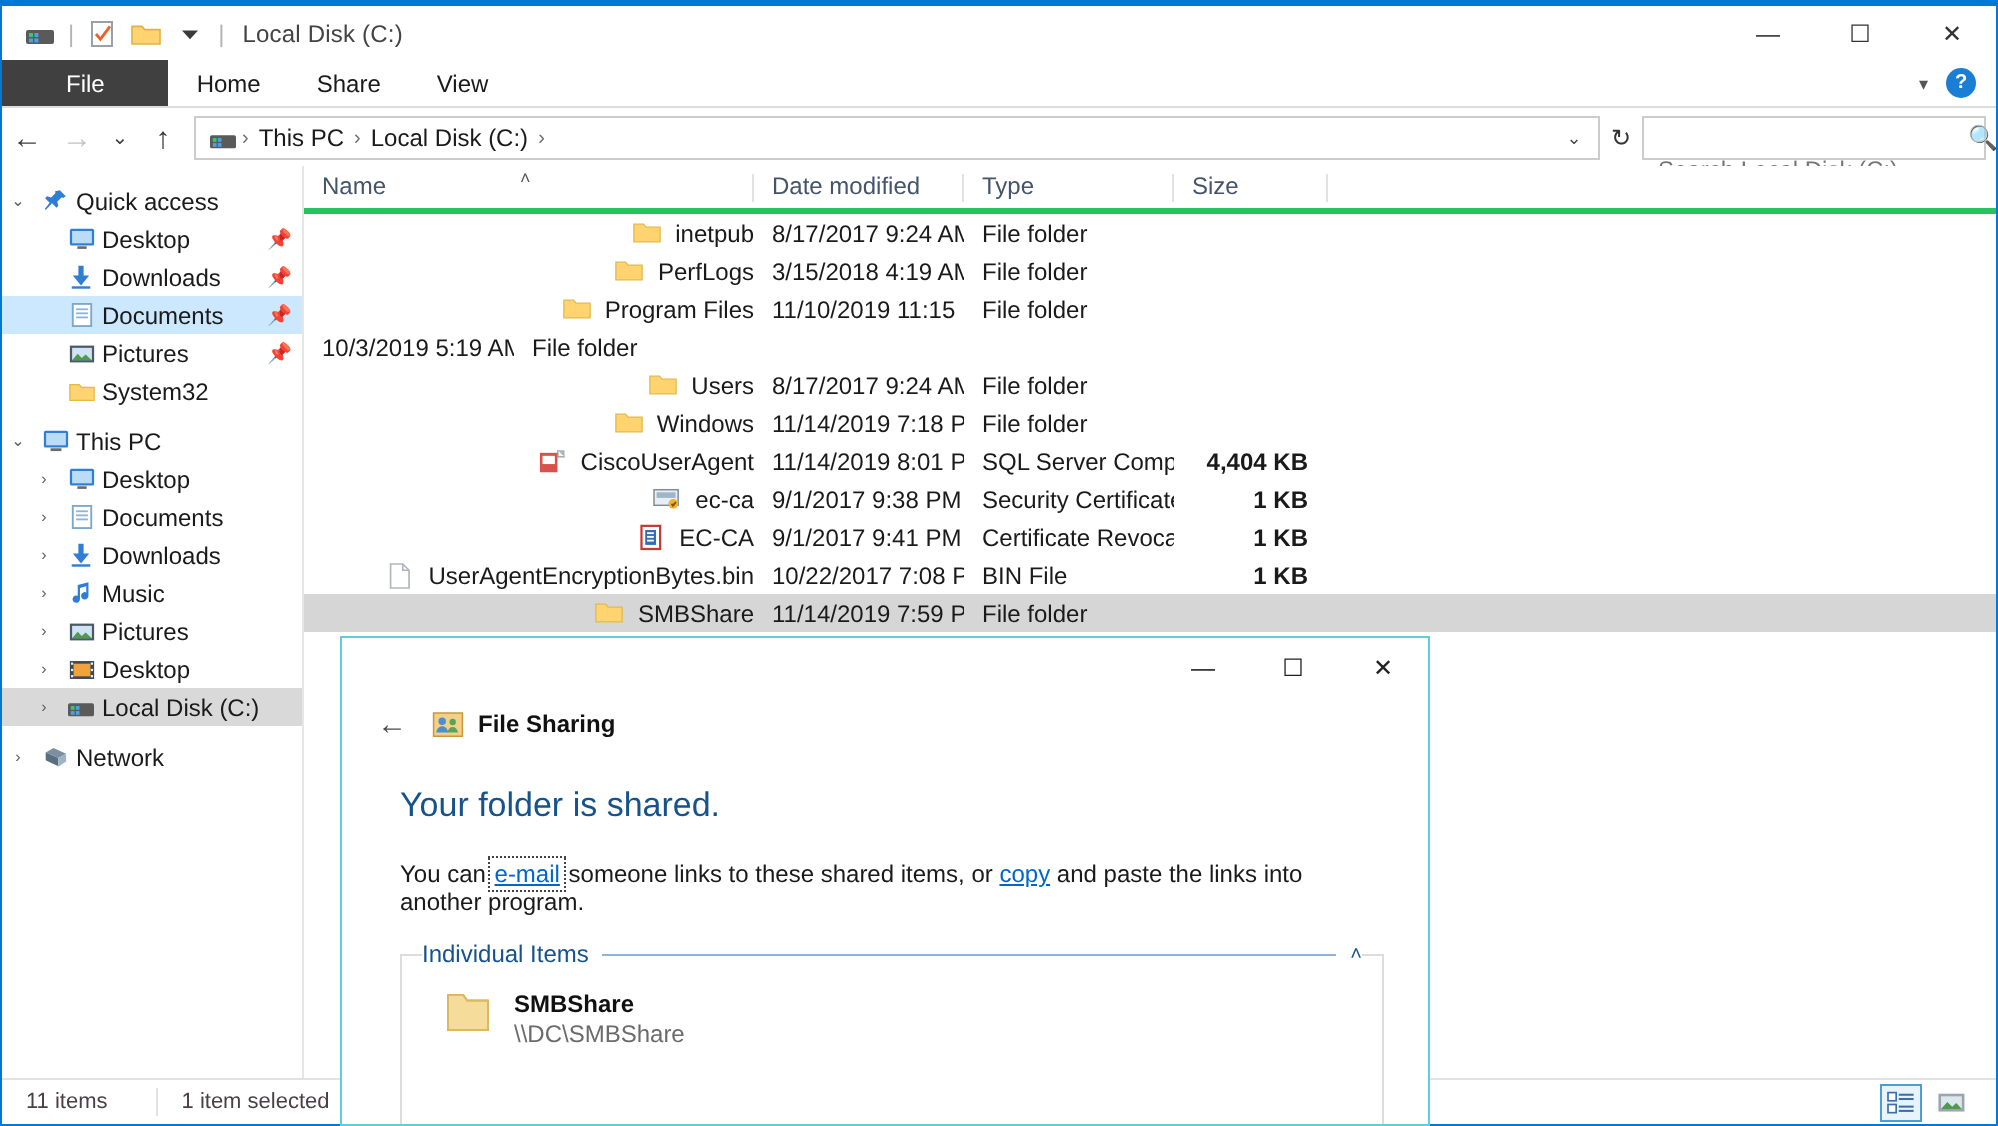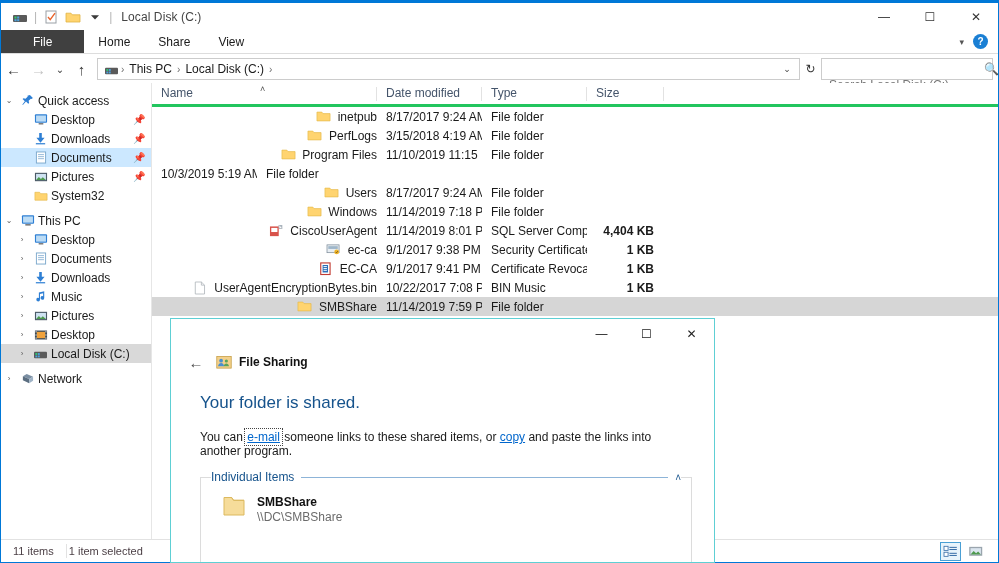--- a/index.html
+++ b/index.html
@@ -100,21 +100,21 @@
   .fc.name { width:225px; display:flex; align-items:center; gap:6px; padding-left:9px; }
   .fc.date { width:105px; color:#1a1a1a; }
   .fc.type { width:105px; }
   .fc.size { width:77px; text-align:right; padding-left:0; padding-right:10px;font-weight:bold; }
   .ficon { width:16px; height:16px; flex:none; display:flex; align-items:center; justify-content:center; }
 
   
   .statusbar { position:absolute; left:1px; bottom:1px; width:997px; height:23px;
                background:#fff; border-top:1px solid #e2e2e2; display:flex; align-items:center; }
   .st-txt { font-size:11px; color:#4b3f45; padding-left:12px; }
-  .st-txt.second { padding-left:2px; border-left:1px solid #e2e2e2; margin-left:12px; height:14px;
+  .st-txt.second { padding-left:12px; border-left:1px solid #e2e2e2; margin-left:24px; height:14px;
                    display:flex; align-items:center; }
   .st-right { margin-left:auto; display:flex; align-items:center; gap:4px; padding-right:12px; }
   .viewbtn { width:21px; height:19px; display:flex; align-items:center; justify-content:center; cursor:default; }
   .viewbtn.active { border:1px solid #4a9fd4; background:#e8f4fc; }
 
   
   .dialog {
     position:absolute; left:170px; top:318px; width:545px; height:245px;
     background:#fff; border:1px solid #5ecfd4; box-shadow:0 0 0 0 rgba(0,0,0,0);
     overflow:hidden;
@@ -581,21 +581,21 @@
           <div class="fc name">
             <span class="ficon">
               <svg width="12" height="14" viewBox="0 0 13 15">
                 <path d="M1.4 1h6.6l3.4 3.4v9.6H1.4z" fill="#fff" stroke="#b0b6bb" stroke-width=".9"></path>
                 <path d="M8 1v3.4h3.4" fill="none" stroke="#b0b6bb" stroke-width=".9"></path>
               </svg>
             </span>
             <span>UserAgentEncryptionBytes.bin</span>
           </div>
           <div class="fc date">10/22/2017 7:08 PM</div>
-          <div class="fc type">BIN Music</div>
+          <div class="fc type">BIN File</div>
           <div class="fc size">1 KB</div>
         </div>
 
         <div class="frow selected">
           <div class="fc name">
             <span class="ficon">
                 <svg width="15" height="13" viewBox="0 0 16 13">
                   <path d="M1 1.8h5.2l1.3 1.6H15V11.2H1z" fill="#ffd470" stroke="#e3b949" stroke-width=".7"></path>
                 </svg>
               </span>

